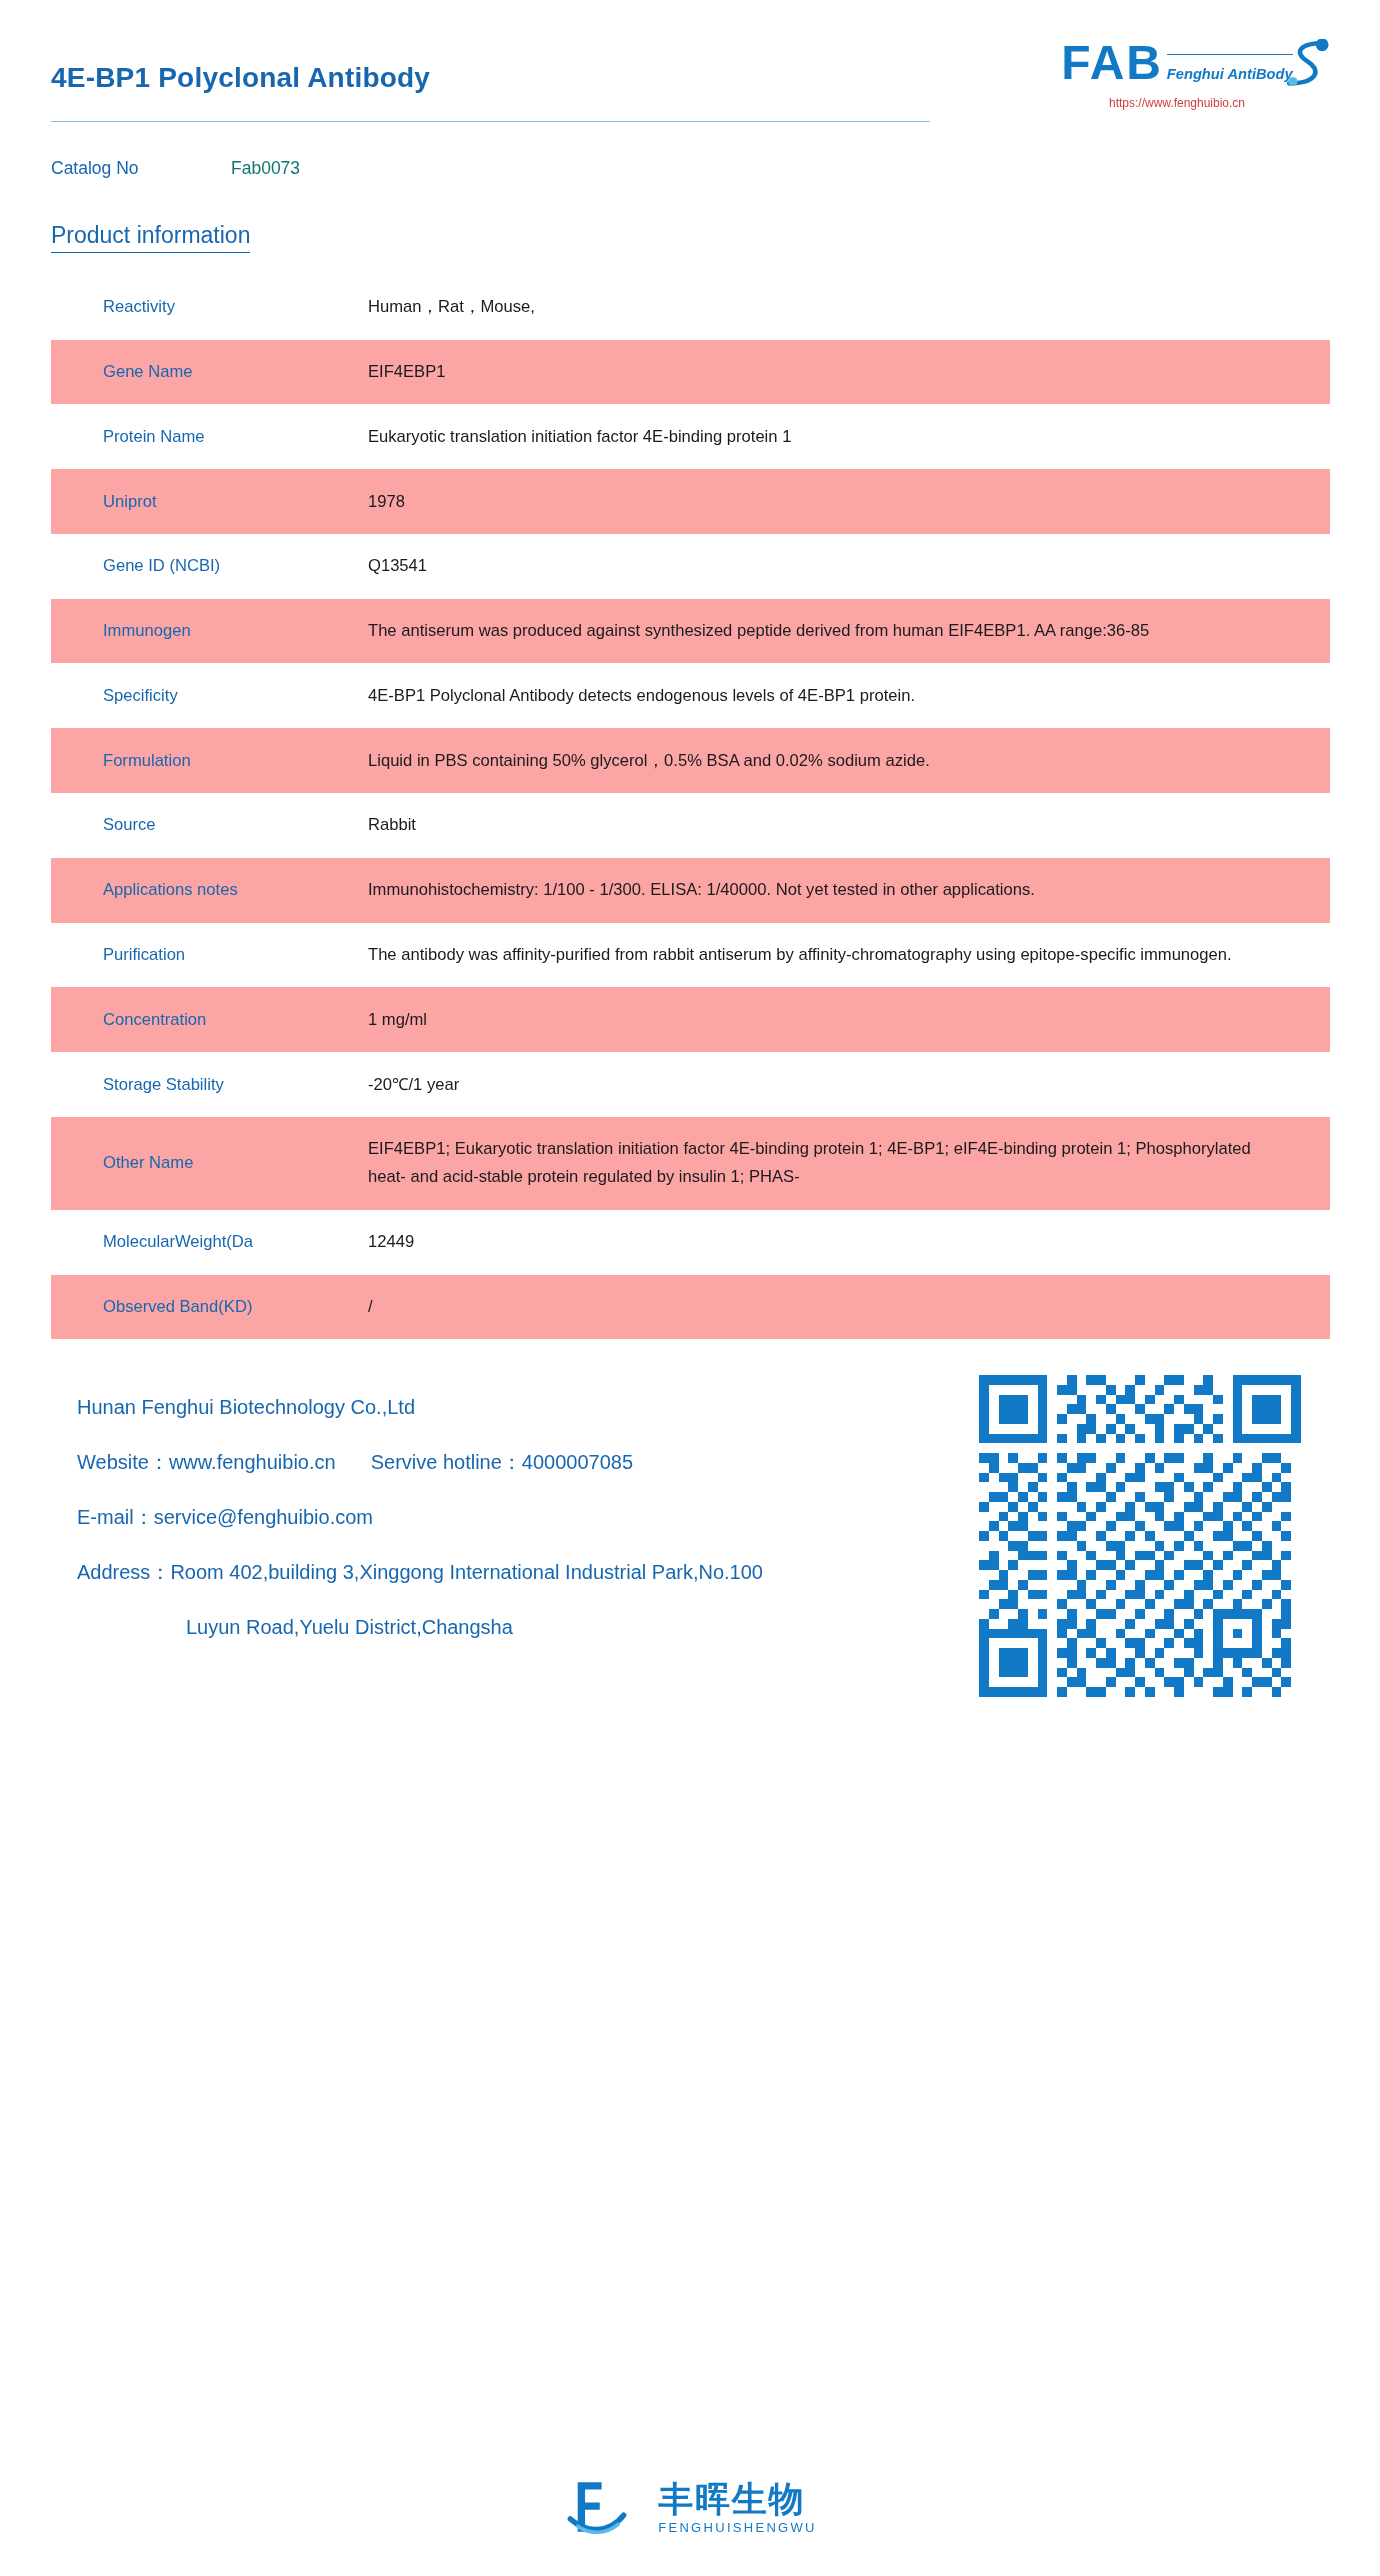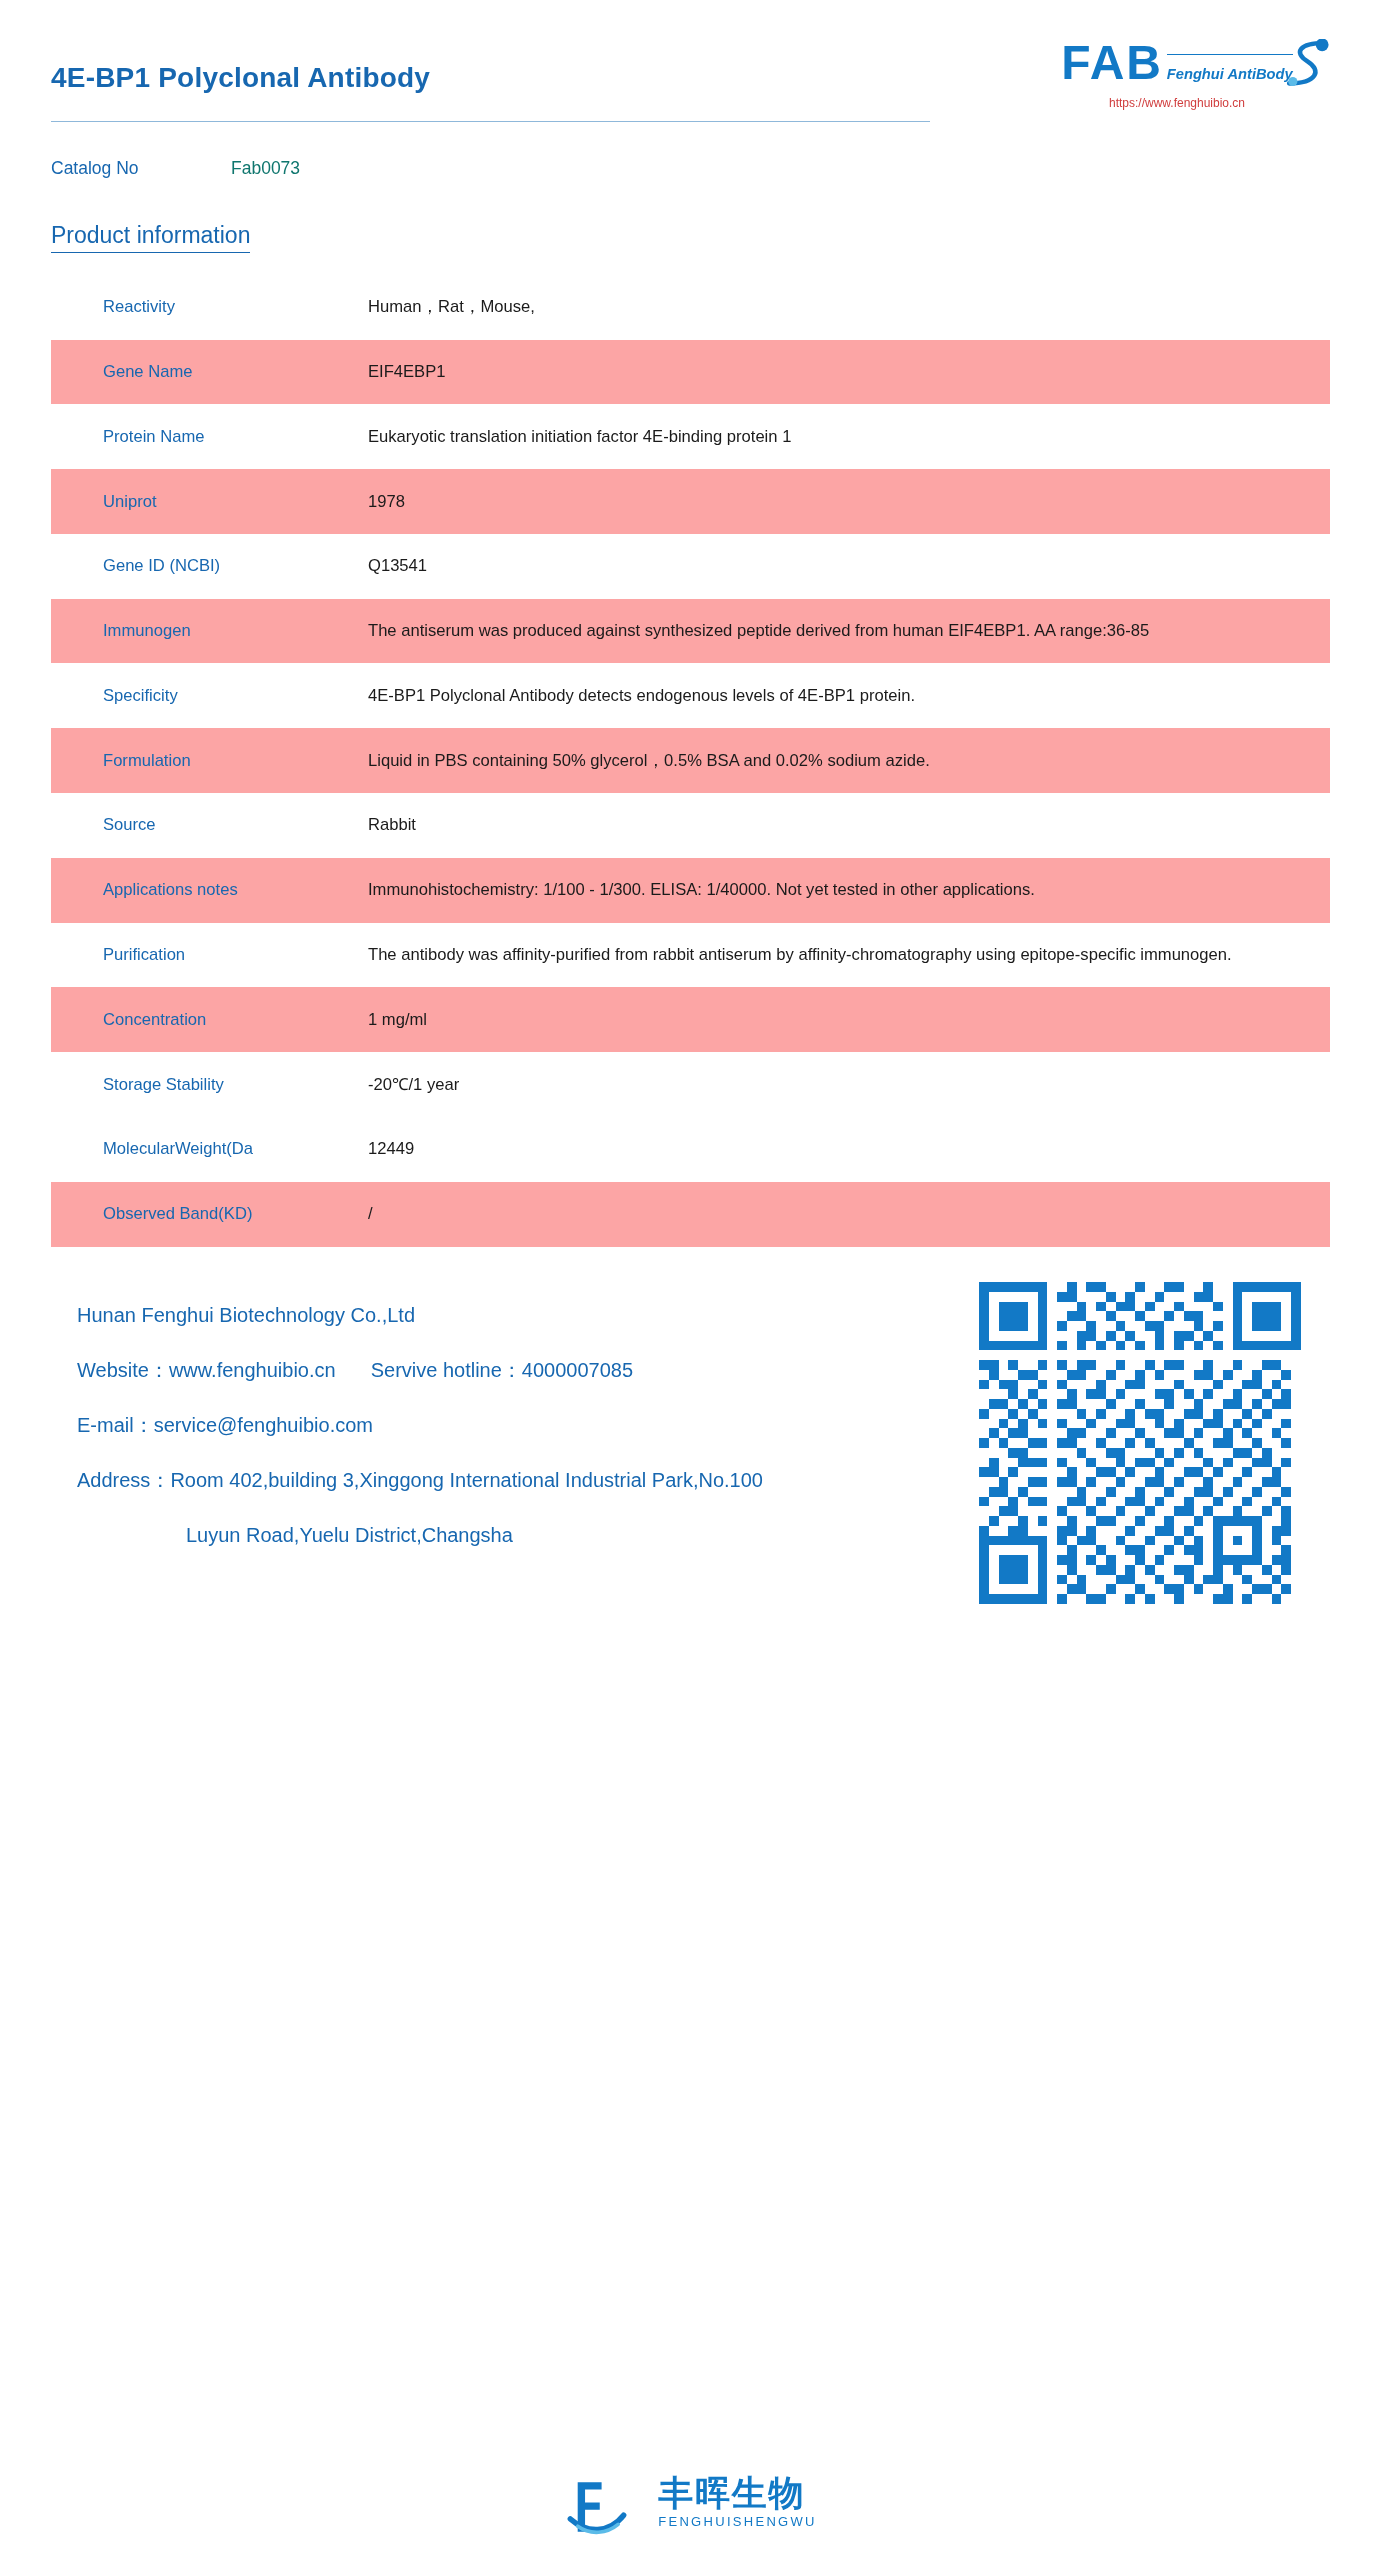--- a/index.html
+++ b/index.html
@@ -165,20 +165,21 @@
   }
 
   
   .bottom-logo {
     position: absolute;
     left: 0;
     right: 0;
     bottom: 44px;
     display: flex;
     justify-content: center;
+    align-items: center;
     gap: 27px;
   }
   .bl-mark {
     width: 68px;
     height: 68px;
     position: relative;
   }
   .bl-text-cn {
     font-size: 35px;
     color: #1279c6;
@@ -272,20 +273,24 @@
         <td class="k">Purification</td>
         <td class="v">The antibody was affinity-purified from rabbit antiserum by affinity-chromatography using epitope-specific immunogen.</td>
       </tr>
       <tr class="alt">
         <td class="k">Concentration</td>
         <td class="v">1 mg/ml</td>
       </tr>
       <tr>
         <td class="k">Storage Stability</td>
         <td class="v">-20℃/1 year</td>
+      </tr>
+      <tr class="alt">
+        <td class="k">Other Name</td>
+        <td class="v">EIF4EBP1; Eukaryotic translation initiation factor 4E-binding protein 1; 4E-BP1; eIF4E-binding protein 1; Phosphorylated heat- and acid-stable protein regulated by insulin 1; PHAS-</td>
       </tr>
       <tr>
         <td class="k">MolecularWeight(Da</td>
         <td class="v">12449</td>
       </tr>
       <tr class="alt">
         <td class="k">Observed Band(KD)</td>
         <td class="v">/</td>
       </tr>
     </tbody>

